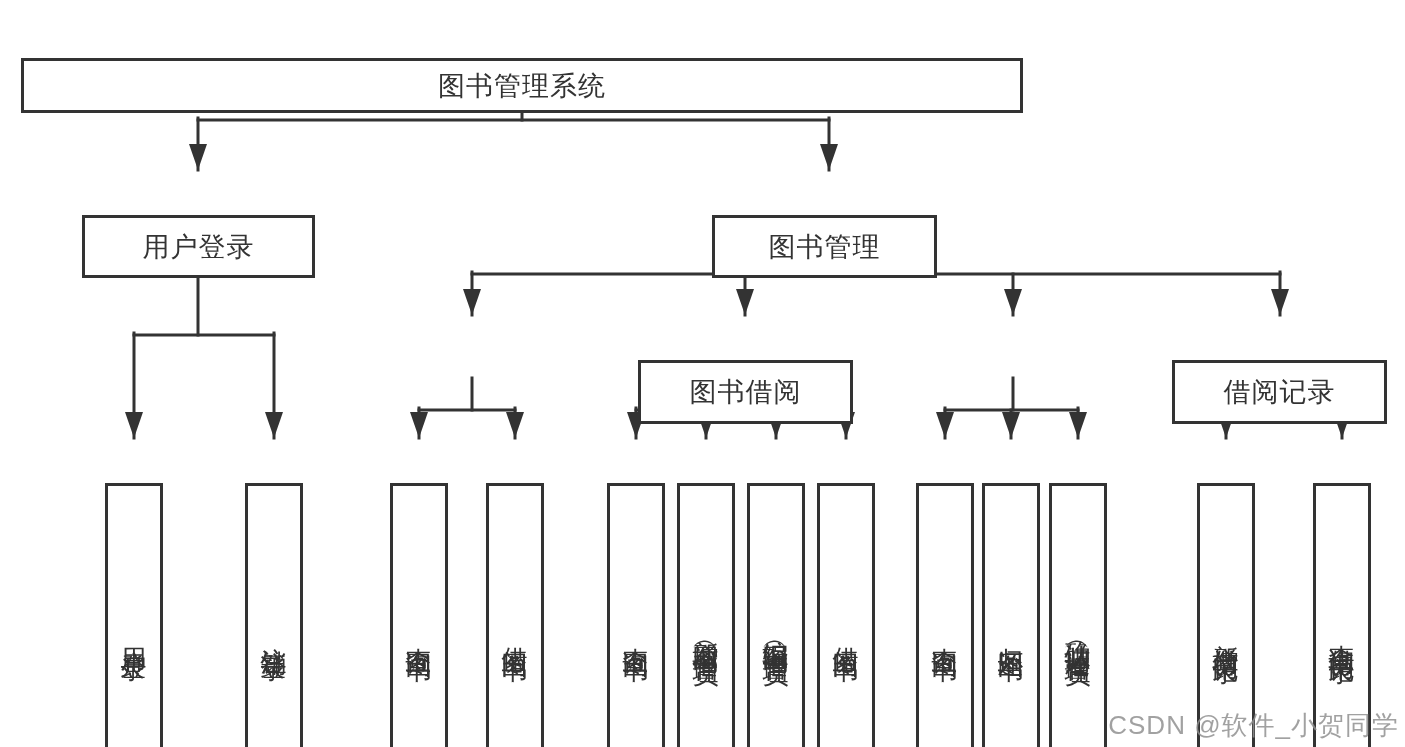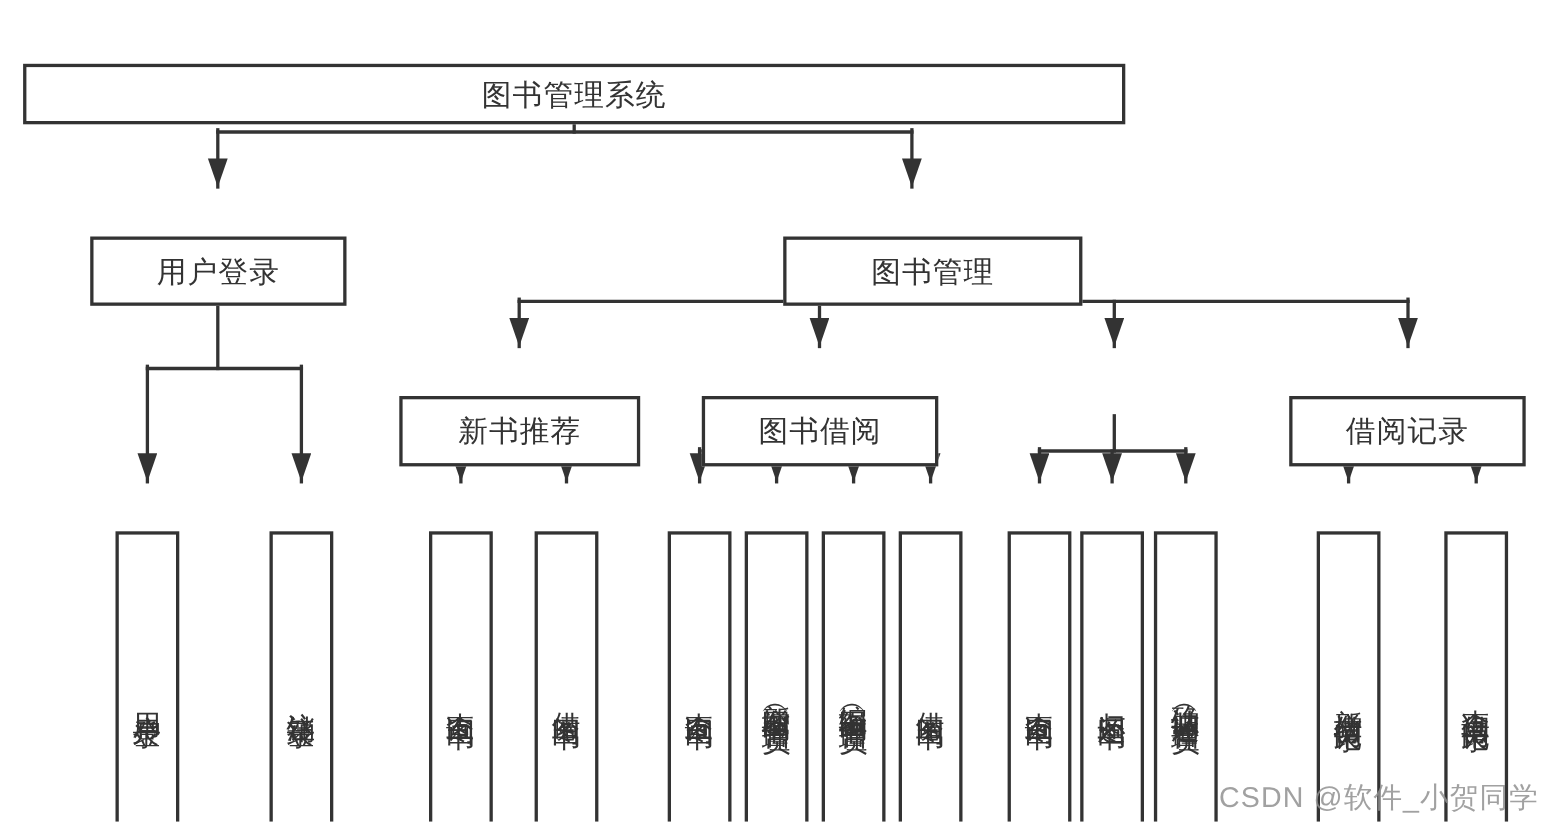--- a/index.html
+++ b/index.html
@@ -107,27 +107,24 @@
     </g>
   </svg>
 
   <div class="node" style="left:21px; top:13px; width:1002px; height:55px;">
     <span class="h-label">图书管理系统</span>
   </div>
 
   <div class="node" style="left:82px; top:170px; width:233px; height:63px;">
     <span class="h-label">用户登录</span>
   </div>
-  <div class="node" style="left:712px; top:170px; width:272px; height:63px;">
+  <div class="node" style="left:712px; top:170px; width:225px; height:63px;">
     <span class="h-label">图书管理</span>
   </div>
 
-  <div class="node" style="left:363px; top:315px; width:219px; height:64px;">
-    <span class="h-label">新书推荐</span>
-  </div>
   <div class="node" style="left:638px; top:315px; width:215px; height:64px;">
     <span class="h-label">图书借阅</span>
   </div>
   <div class="node" style="left:1172px; top:315px; width:215px; height:64px;">
     <span class="h-label">借阅记录</span>
   </div>
 
   <div class="node" style="left:105px; top:438px; width:58px; height:300px;">
     <span class="v-label">用户登录</span>
   </div>

